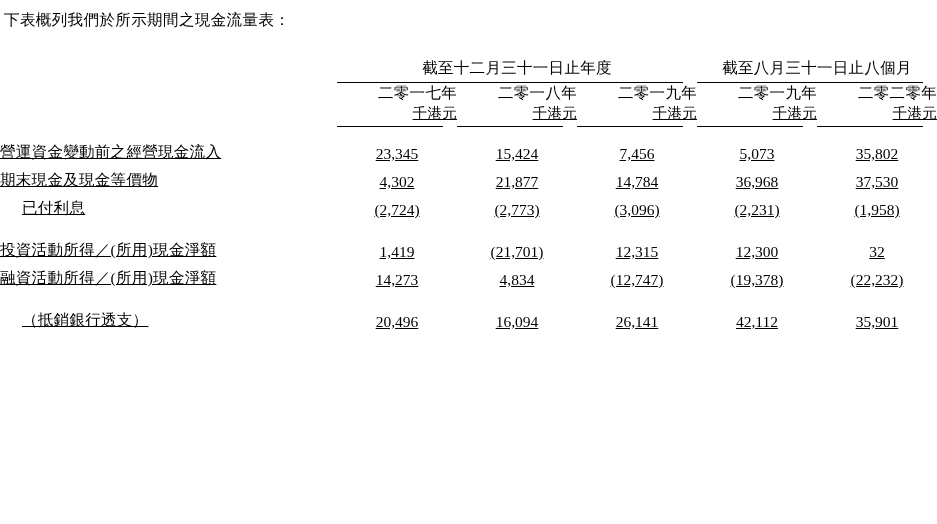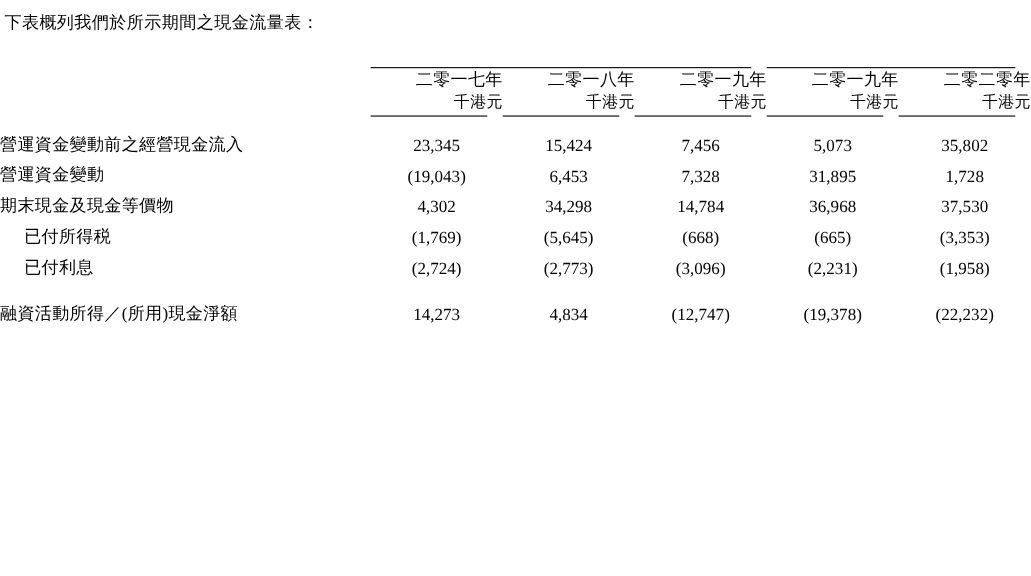--- a/index.html
+++ b/index.html
@@ -61,20 +61,21 @@
     white-space: nowrap;
   }
   .hdr-unit {
     text-align: right;
     font-size: 14.5px;
     letter-spacing: 0.3px;
     padding-right: 14px;
     padding-top: 9px;
     padding-bottom: 2px;
     white-space: nowrap;
+    text-decoration: underline;
   }
   .rule-cell { padding: 0; height: 4px; }
   .rule {
     border-bottom: 1px solid #000;
     height: 0;
     margin: 0 14px 0 0;
   }
   .row-label {
     text-align: left;
     font-size: 15.5px;
@@ -82,41 +83,46 @@
     white-space: nowrap;
     padding-left: 4px;
   }
   .row-label.indent1 { padding-left: 22px; }
   .num {
     text-align: center;
     font-size: 15.5px;
     padding-right: 14px;
     white-space: nowrap;
   }
-  tr.data td { padding-top: 6px; padding-bottom: 1px; }
+  tr.data td { padding-top: 6px; padding-bottom: 1px; text-decoration: underline; }
   tr.spacer td { height: 14px; }
   tr.spacer-sm td { height: 9px; }
 </style>
 </head>
 <body>
 
 <div class="page">
 
   <div class="intro">下表概列我們於所示期間之現金流量表：</div>
 
   <table class="cf">
     <colgroup>
       <col class="lbl">
       <col class="num">
       <col class="num">
       <col class="num">
       <col class="num">
       <col class="num">
     </colgroup>
     <thead>
+      <tr>
+        <td></td>
+        <td class="hdr-group" colspan="3">截至十二月三十一日止年度</td>
+        <td class="hdr-group" colspan="2">截至八月三十一日止八個月</td>
+      </tr>
       <tr>
         <td class="rule-cell"></td>
         <td class="rule-cell" colspan="3">
             <div class="rule"></div>
           </td>
         <td class="rule-cell" colspan="2">
             <div class="rule"></div>
           </td>
       </tr>
       <tr>
@@ -161,72 +167,72 @@
 
       <tr class="data">
         <td class="row-label">營運資金變動前之經營現金流入</td>
         <td class="num">23,345</td>
         <td class="num">15,424</td>
         <td class="num">7,456</td>
         <td class="num">5,073</td>
         <td class="num">35,802</td>
       </tr>
 
-      <tr class="data">
-        <td class="row-label">營運資金變動</td>
-        <td class="num">(19,043)</td>
-        <td class="num">6,453</td>
-        <td class="num">7,328</td>
-        <td class="num">31,895</td>
-        <td class="num">1,728</td>
-      </tr>
 
       <tr class="data">
         <td class="row-label">期末現金及現金等價物</td>
         <td class="num">4,302</td>
-        <td class="num">34,298</td>
+        <td class="num">21,877</td>
         <td class="num">14,784</td>
         <td class="num">36,968</td>
         <td class="num">37,530</td>
       </tr>
 
-      <tr class="data">
-        <td class="row-label indent1">已付所得税</td>
-        <td class="num">(1,769)</td>
-        <td class="num">(5,645)</td>
-        <td class="num">(668)</td>
-        <td class="num">(665)</td>
-        <td class="num">(3,353)</td>
-      </tr>
 
       <tr class="data">
         <td class="row-label indent1">已付利息</td>
         <td class="num">(2,724)</td>
         <td class="num">(2,773)</td>
         <td class="num">(3,096)</td>
         <td class="num">(2,231)</td>
         <td class="num">(1,958)</td>
       </tr>
 
       <tr class="spacer">
           <td colspan="6"></td>
         </tr>
 
 
+      <tr class="data">
+        <td class="row-label">投資活動所得／(所用)現金淨額</td>
+        <td class="num">1,419</td>
+        <td class="num">(21,701)</td>
+        <td class="num">12,315</td>
+        <td class="num">12,300</td>
+        <td class="num">32</td>
+      </tr>
 
       <tr class="data">
         <td class="row-label">融資活動所得／(所用)現金淨額</td>
         <td class="num">14,273</td>
         <td class="num">4,834</td>
         <td class="num">(12,747)</td>
         <td class="num">(19,378)</td>
         <td class="num">(22,232)</td>
       </tr>
 
       <tr class="spacer">
           <td colspan="6"></td>
         </tr>
 
 
+      <tr class="data">
+        <td class="row-label indent1">（抵銷銀行透支）</td>
+        <td class="num">20,496</td>
+        <td class="num">16,094</td>
+        <td class="num">26,141</td>
+        <td class="num">42,112</td>
+        <td class="num">35,901</td>
+      </tr>
     </tbody>
   </table>
 
 </div>
 
 </body></html>

